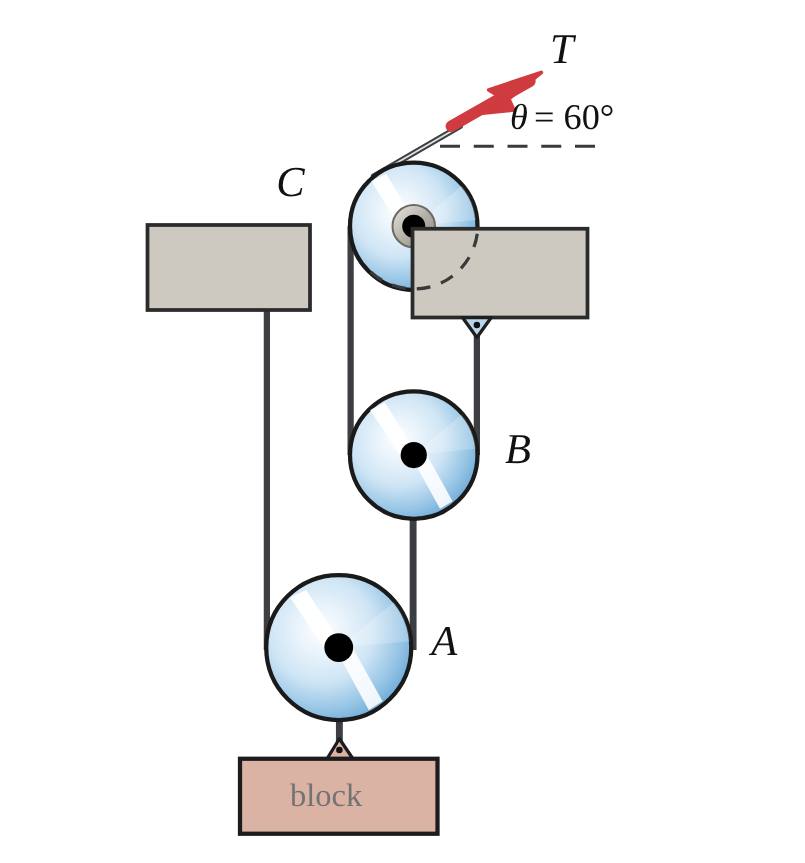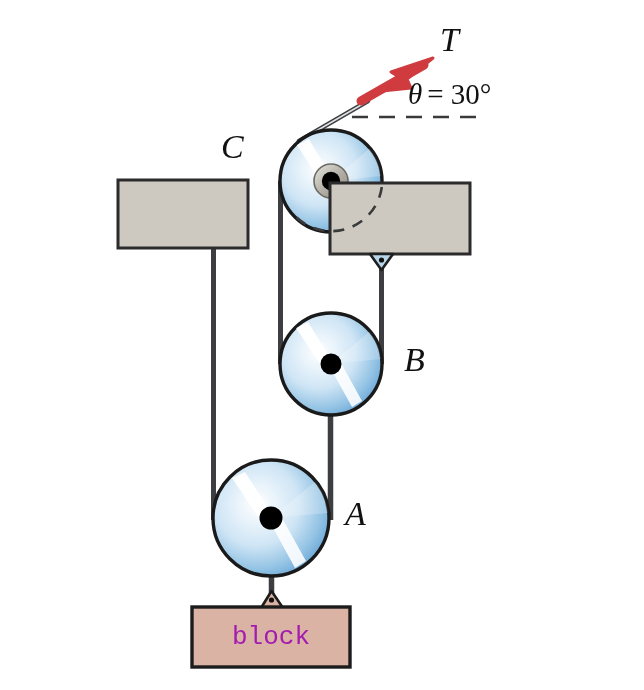--- a/index.html
+++ b/index.html
@@ -7,22 +7,22 @@
        font-family:"Liberation Serif", serif;}
   #stage{position:relative;width:644px;height:690px;background:#fff;}
   svg#diagram{position:absolute;left:0;top:0;width:644px;height:690px;display:block;}
   .lbl{position:absolute;font-family:"Liberation Serif", serif;font-style:italic;
        color:#111;line-height:1;white-space:nowrap;}
   .lbl-pulley{font-size:34px;}
   .lbl-T{font-size:34px;}
   .ang{position:absolute;font-family:"Liberation Serif", serif;font-size:29px;
        color:#111;white-space:nowrap;line-height:1;}
   .ang i{font-style:italic;}
-  .blocktext{position:absolute;font-family:Liberation Mono, monospace;
-             font-size:26px;color:#a21caf;white-space:nowrap;font-style:normal;}
+  .blocktext{position:absolute;font-family:Liberation Serif, serif;
+             font-size:26px;color:#737373;white-space:nowrap;font-style:normal;}
 </style>
 </head>
 <body>
 
 <div id="stage">
 
   <svg id="diagram" viewBox="0 0 644 690">
     <defs>
       <radialGradient id="pg" cx="38%" cy="38%" r="72%">
         <stop offset="0%" stop-color="#ffffff"></stop>
@@ -145,21 +145,21 @@
 
     <g>
       <path d="M 361 101 L 424 65" stroke="#cf3b3f" stroke-width="9" stroke-linecap="round" fill="none"></path>
       <path d="M 433 58 L 391 72 L 404 80 L 382 91 L 411 88 L 407 79 Z" fill="#cf3b3f" stroke="#cf3b3f" stroke-width="3" stroke-linejoin="round"></path>
     </g>
   </svg>
 
   <div class="lbl lbl-T" style="left:440px; top:23px;">T</div>
 
   <div class="ang" style="left:408px; top:80px;">
-    <i>θ</i><span style="margin-left:5px;">= 30°</span>
+    <i>θ</i><span style="margin-left:5px;">= 60°</span>
   </div>
 
   <div class="lbl lbl-pulley" style="left:221px; top:130px;">C</div>
 
   <div class="lbl lbl-pulley" style="left:404px; top:343px;">B</div>
 
   <div class="lbl lbl-pulley" style="left:345px; top:497px;">A</div>
 
   <div class="blocktext" style="left:232px; top:622px;">block</div>
 

